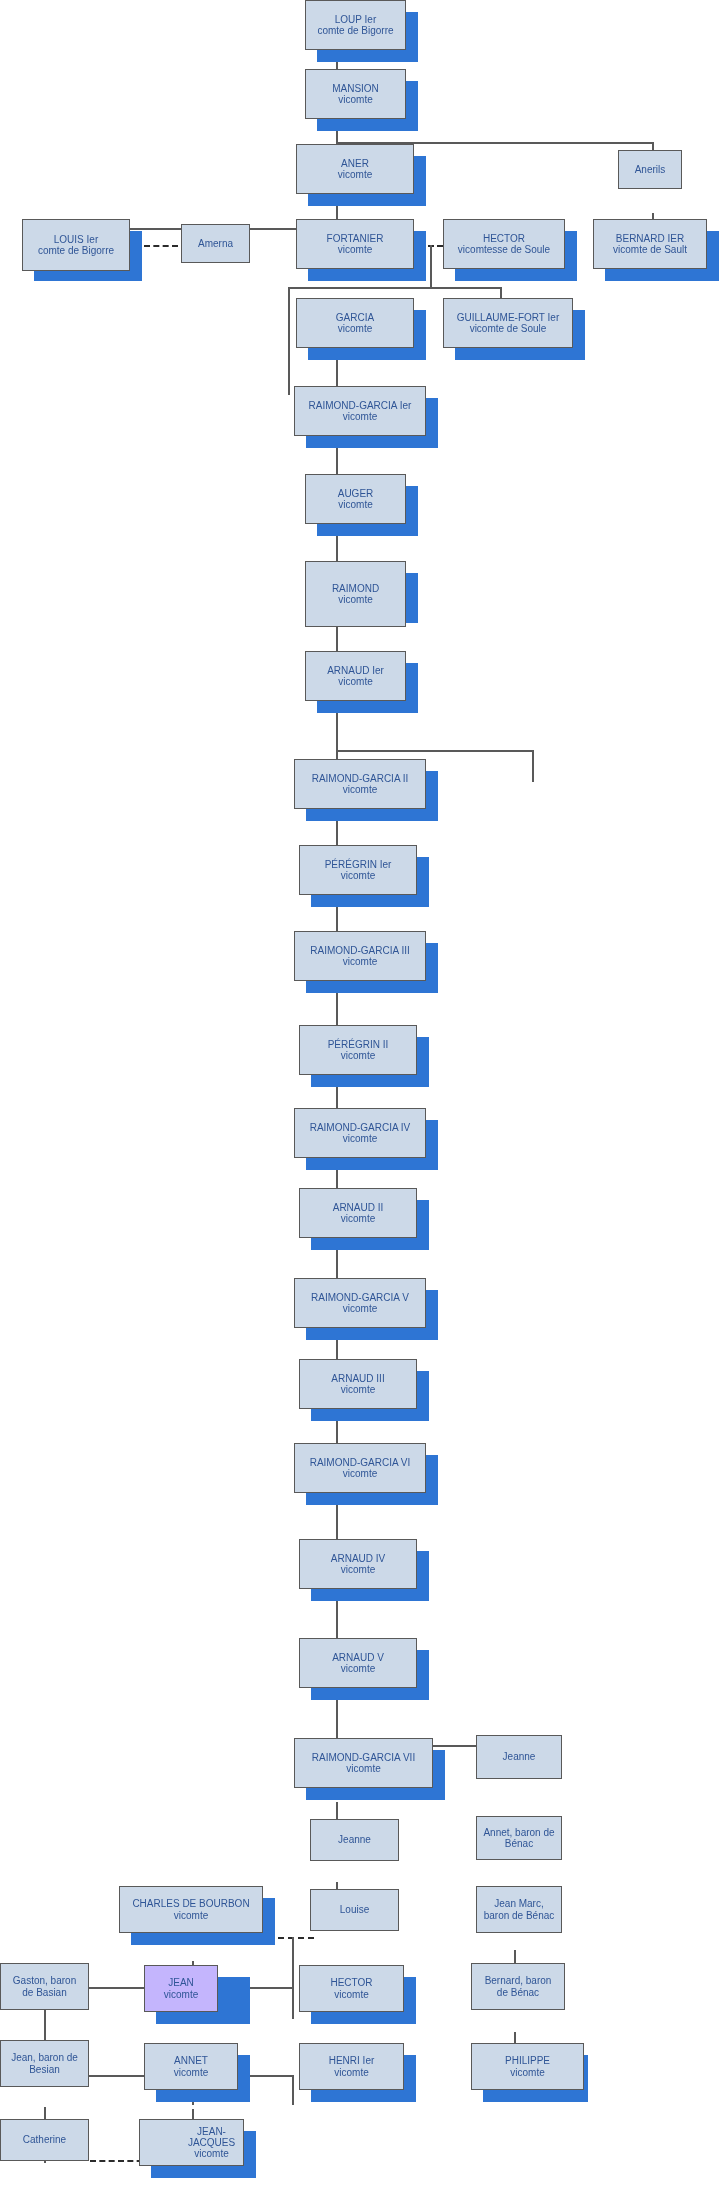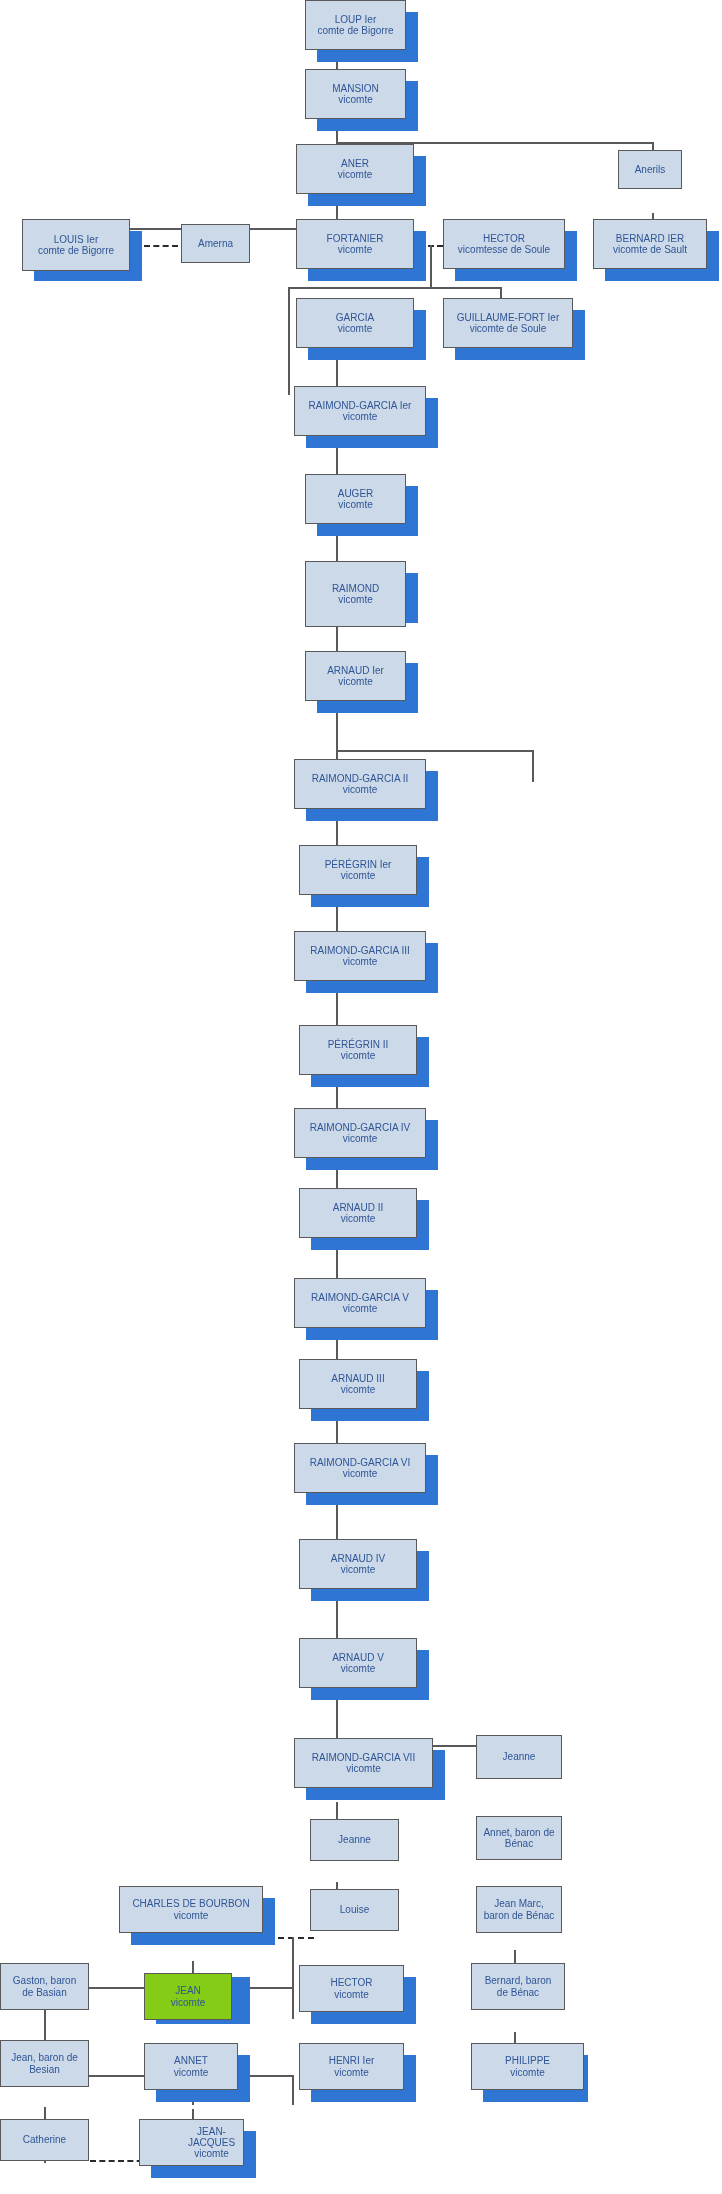--- a/index.html
+++ b/index.html
@@ -317,21 +317,21 @@
           <span class="l2">baron de Bénac</span>
         </div>
       </div>
       <div class="node" style="left: 0px; top: 1963px; width: 89px; height: 47px; background-color: rgb(204, 217, 232); border-color: rgb(89, 89, 89); color: rgb(47, 85, 150);">
         <div class="txt">
           <span class="l1">Gaston, baron</span>
           <span class="l2">de Basian</span>
         </div>
       </div>
       <div class="shadow" style="left: 156px; top: 1977px; width: 94px; height: 47px; background-color: rgb(46, 117, 212);"></div>
-      <div class="node" style="left: 144px; top: 1965px; width: 88px; height: 47px; background-color: #84cc16; border-color: rgb(89, 89, 89); color: rgb(47, 85, 150); margin-top: 8px;">
+      <div class="node" style="left: 144px; top: 1965px; width: 74px; height: 47px; background-color: #c4b5fd; border-color: rgb(89, 89, 89); color: rgb(47, 85, 150);">
         <div class="txt">
           <span class="l1">JEAN</span>
           <span class="l2">vicomte</span>
         </div>
       </div>
       <div class="shadow" style="left: 311px; top: 1977px; width: 105px; height: 47px; background-color: rgb(46, 117, 212);"></div>
       <div class="node" style="left: 299px; top: 1965px; width: 105px; height: 47px; background-color: rgb(204, 217, 232); border-color: rgb(89, 89, 89); color: rgb(47, 85, 150);">
         <div class="txt">
           <span class="l1">HECTOR</span>
           <span class="l2">vicomte</span>

